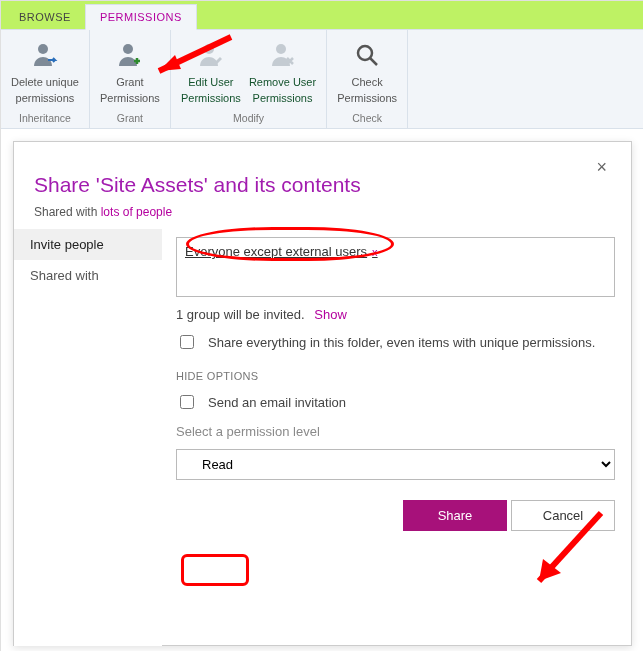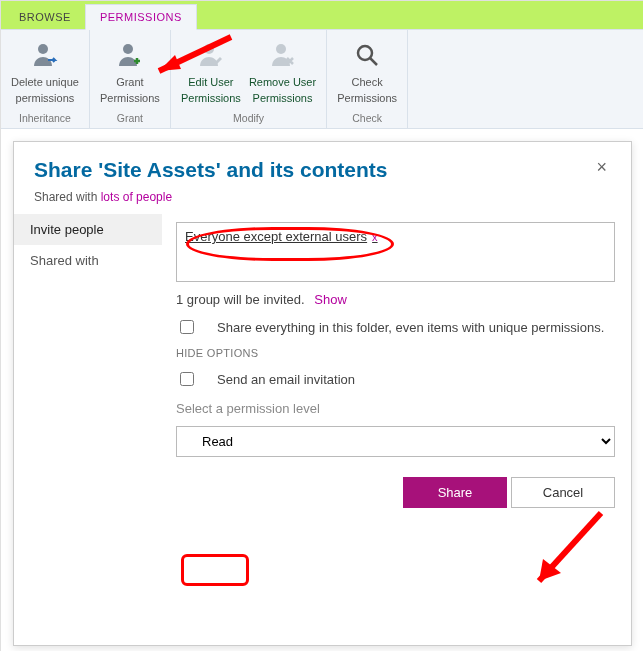--- a/index.html
+++ b/index.html
@@ -28,21 +28,21 @@
   .rbtns{display:flex;flex:1;align-items:flex-start;}
   .rbtn{display:flex;flex-direction:column;align-items:center;justify-content:flex-start;padding:4px 4px 0;color:#555;cursor:pointer;min-width:60px;}
   .rbtn.disabled{color:#14532d;cursor:default;}
   .rbtn .icon{height:34px;display:flex;align-items:center;justify-content:center;}
   .rbtn .lbl{font-size:11px;line-height:16px;text-align:center;margin-top:2px;white-space:pre-line;}
   .rgroup .grplbl{font-size:10.5px;color:#777;padding:2px 0;}
 
   
   .dialog{position:absolute;left:12px;top:140px;right:12px;bottom:6px;border:1px solid var(--dialog-border);background:#fff;box-shadow:0 2px 8px rgba(0,0,0,.12);}
   .dlg-head{display:flex;align-items:flex-start;justify-content:space-between;padding:16px 20px 4px 20px;}
-  .dlg-title{font-size:21px;font-weight:700;color:#0369a1;}
+  .dlg-title{font-size:21px;font-weight:400;color:#a21caf;margin-top:15px;}
   .dlg-close{font-size:18px;color:#666;cursor:pointer;padding:0 4px;line-height:1;}
   .shared-with{padding:4px 20px 10px;font-size:12px;color:#555;}
   .shared-with a{color:var(--accent);text-decoration:none;}
 
   .dlg-body{display:flex;align-items:stretch;height:calc(100% - 86px);}
   .leftnav{width:148px;background:#fff;border-right:0;}
   .navitem{padding:8px 16px;font-size:13px;color:#555;cursor:pointer;}
   .navitem.active{background:var(--panel-bg);color:#222;}
 
   .rightpane{flex:1;padding:8px 16px 12px 14px;display:flex;flex-direction:column;gap:10px;overflow:auto;}
@@ -50,24 +50,24 @@
   .peoplebox{border:1px solid var(--input-border);background:#fff;min-height:46px;padding:6px 8px;position:relative;}
   .chip{display:inline-flex;align-items:center;gap:3px;font-size:13px;color:#333;text-decoration:underline;}
   .chip .x{color:var(--accent);text-decoration:none;font-size:11px;margin-left:2px;cursor:pointer;}
 
   .statusline{font-size:13px;color:#444;}
   .statusline a{color:var(--accent);text-decoration:none;margin-left:6px;}
 
   .msgbox{border:1px solid var(--input-border);background:#fafafa;min-height:88px;padding:8px 10px;color:#8a8a8a;font-size:13px;resize:both;overflow:auto;position:relative;}
   .msgbox::after{content:"";position:absolute;right:2px;bottom:2px;width:10px;height:10px;background:repeating-linear-gradient(135deg,#999 0 1px,transparent 1px 3px);} 
 
-  .ck{display:flex;align-items:center;gap:20px;font-size:13px;color:#444;}
+  .ck{display:flex;align-items:center;gap:11px;font-size:13px;color:#444;}
   .ck input{width:14px;height:14px;}
 
-  .hideopt{font-size:11px;letter-spacing:.3px;color:#777;margin-top:0;}
+  .hideopt{font-size:11px;letter-spacing:.3px;color:#777;margin-top:8px;}
   .sel-lbl{font-size:13px;color:#8a8a8a;margin-top:2px;}
   .sel{width:100%;border:1px solid var(--input-border);padding:6px 21px;font-size:13px;background:#fff;}
 
   .btnrow{display:flex;justify-content:flex-end;gap:4px;margin-top:10px;}
   .btn{min-width:70px;text-align:center;padding:7px 16px;font-size:13px;cursor:pointer;border:1px solid var(--input-border);background:#fff;}
   .btn.primary{background:var(--share-btn);color:#fff;border-color:var(--share-btn);}
 
   
   .annot{position:absolute;pointer-events:none;}
   .oval{border:3px solid #ff0000;border-radius:50%/60%;}

